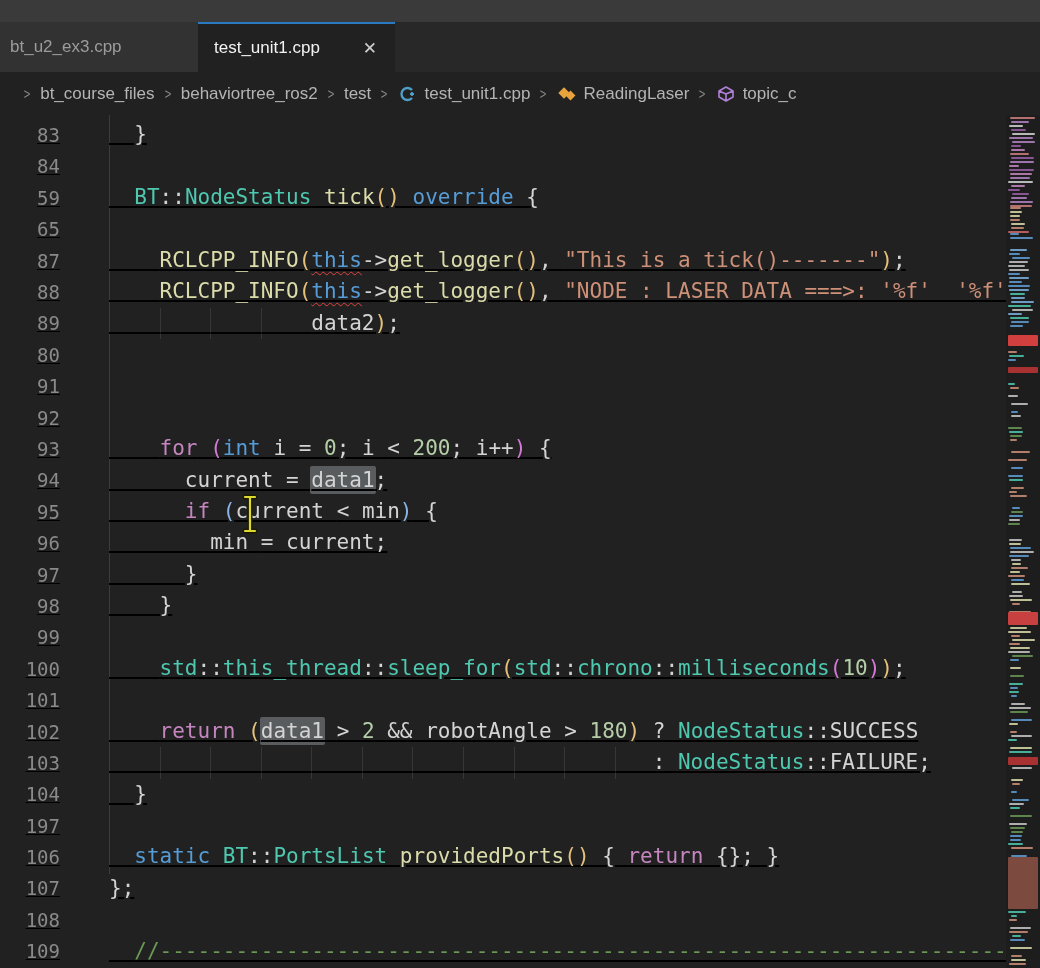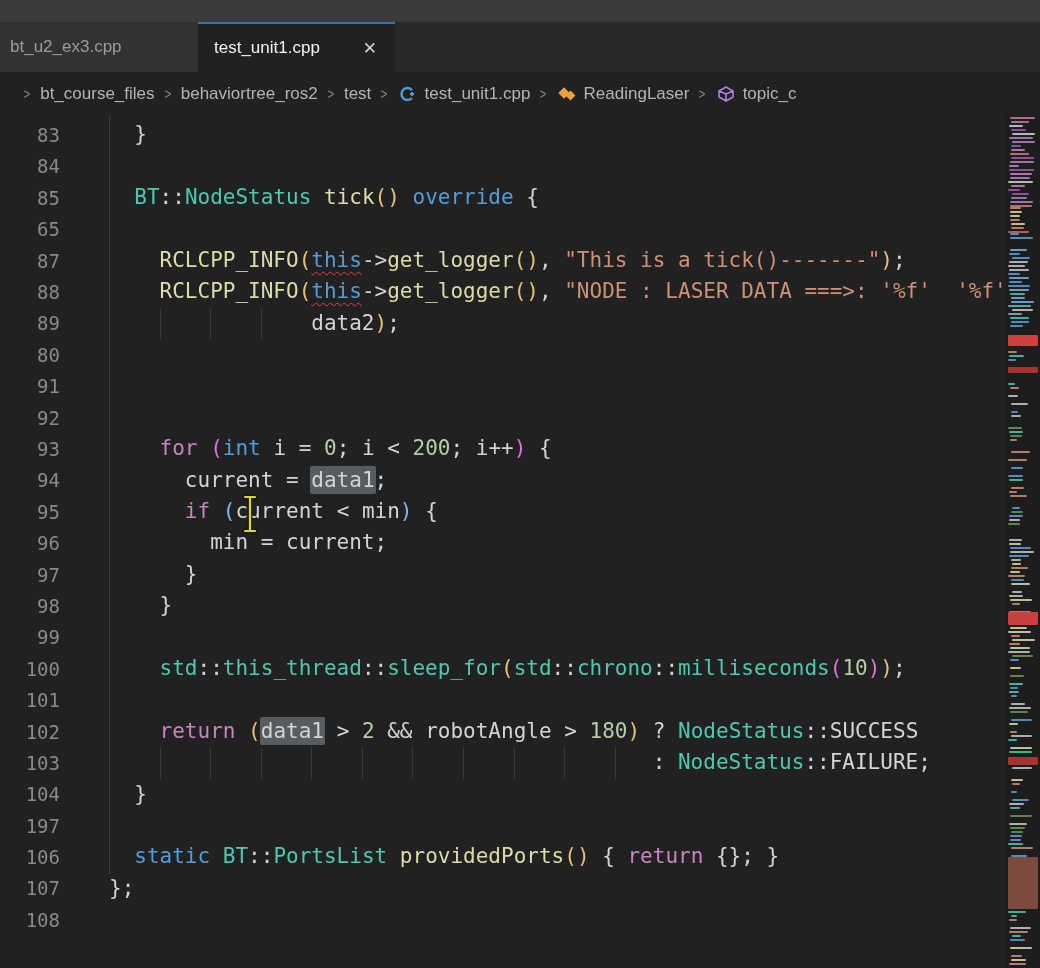--- a/index.html
+++ b/index.html
@@ -15,21 +15,21 @@
   .tab-close{color:#cfcfcf;font-size:17px;line-height:1;padding:2px 4px;border-radius:3px;}
   
   .breadcrumbs{position:absolute;left:0;top:72px;width:100%;height:43px;background:#212122;
                display:flex;align-items:center;padding-left:14px;box-sizing:border-box;
                color:#b4b4b4;font-size:17px;white-space:nowrap;overflow:hidden;}
   .crumb-sep{color:#8a8a8a;font-size:14px;margin:0 9px;transform:scaleX(.8);}
   .crumb-icon{display:inline-block;width:20px;height:20px;margin-right:7px;vertical-align:-4px;}
   .crumb-item{display:flex;align-items:center;}
   
   .editor{position:absolute;left:0;top:115px;width:1006px;height:853px;overflow:hidden;background:#212122;}
-  .lines{position:absolute;left:0;top:-27px;width:100%;}
+  .lines{position:absolute;left:0;top:-27px;width:100%;text-decoration:underline;}
   .code-line{position:relative;display:flex;height:31.4px;align-items:center;}
   .ln{flex:0 0 60px;text-align:right;color:#8a8a8a;font-family:"DejaVu Sans Mono",monospace;
       font-size:19px;user-select:none;}
   .code-text{margin:0 0 0 49px;font-family:"DejaVu Sans Mono",monospace;font-size:21px;
              line-height:31.4px;white-space:pre;}
   .sq{text-decoration-line:underline;text-decoration-style:wavy;text-decoration-color:#e0433e;
       text-decoration-thickness:1.3px;text-underline-offset:4px;}
   .hl{background:#595c5e;border-radius:2px;padding:2px 1px;margin:0 -1px;}
   .iguide{position:absolute;top:0;width:1px;height:100%;background:rgba(255,255,255,0.10);}
   .global-guide{position:absolute;left:109px;top:0;width:1px;height:759px;
@@ -103,21 +103,21 @@
         </div>
         <div class="code-line">
           <div class="ln">83</div>
           <pre class="code-text"><span style="color: rgb(212, 212, 212);">  }</span></pre>
         </div>
         <div class="code-line">
           <div class="ln">84</div>
           <pre class="code-text"></pre>
         </div>
         <div class="code-line">
-          <div class="ln">85</div>
+          <div class="ln">59</div>
           <pre class="code-text"><span style="color: rgb(212, 212, 212);">  </span><span style="color: rgb(78, 201, 176);">BT</span><span style="color: rgb(212, 212, 212);">::</span><span style="color: rgb(78, 201, 176);">NodeStatus</span><span style="color: rgb(212, 212, 212);"> </span><span style="color: rgb(220, 220, 170);">tick</span><span style="color: rgb(229, 192, 123);">()</span><span style="color: rgb(212, 212, 212);"> </span><span style="color: rgb(86, 156, 214);">override</span><span style="color: rgb(212, 212, 212);"> {</span></pre>
         </div>
         <div class="code-line">
           <div class="ln">65</div>
           <pre class="code-text"></pre>
         </div>
         <div class="code-line">
           <div class="ln">87</div>
           <pre class="code-text"><span style="color: rgb(212, 212, 212);">    </span><span style="color: rgb(220, 220, 170);">RCLCPP_INFO</span><span style="color: rgb(229, 192, 123);">(</span><span class="sq" style="color: rgb(86, 156, 214);">this</span><span style="color: rgb(212, 212, 212);">-&gt;</span><span style="color: rgb(220, 220, 170);">get_logger</span><span style="color: rgb(229, 192, 123);">()</span><span style="color: rgb(212, 212, 212);">, </span><span style="color: rgb(206, 145, 120);">"This is a tick()-------"</span><span style="color: rgb(229, 192, 123);">)</span><span style="color: rgb(212, 212, 212);">;</span></pre>
         </div>
@@ -208,20 +208,24 @@
           <div class="ln">106</div>
           <pre class="code-text"><span style="color: rgb(212, 212, 212);">  </span><span style="color: rgb(86, 156, 214);">static</span><span style="color: rgb(212, 212, 212);"> </span><span style="color: rgb(78, 201, 176);">BT</span><span style="color: rgb(212, 212, 212);">::</span><span style="color: rgb(78, 201, 176);">PortsList</span><span style="color: rgb(212, 212, 212);"> </span><span style="color: rgb(220, 220, 170);">providedPorts</span><span style="color: rgb(229, 192, 123);">()</span><span style="color: rgb(212, 212, 212);"> { </span><span style="color: rgb(197, 134, 192);">return</span><span style="color: rgb(212, 212, 212);"> {}; }</span></pre>
         </div>
         <div class="code-line">
           <div class="ln">107</div>
           <pre class="code-text"><span style="color: rgb(212, 212, 212);">};</span></pre>
         </div>
         <div class="code-line">
           <div class="ln">108</div>
           <pre class="code-text"></pre>
+        </div>
+        <div class="code-line">
+          <div class="ln">109</div>
+          <pre class="code-text"><span style="color: rgb(212, 212, 212);">  </span><span style="color: rgb(106, 153, 85);">//-------------------------------------------------------------------</span></pre>
         </div>
       </div>
   </div>
 
   <div class="minimap" id="minimap">
       <div class="mm-bar" style="top: 2px; left: 4.07927px; width: 24.639px; background: rgb(207, 127, 127);"></div>
       <div class="mm-bar" style="top: 6px; left: 4.75773px; width: 18.3379px; background: rgb(180, 131, 198);"></div>
       <div class="mm-bar" style="top: 10px; left: 2.90526px; width: 14.5978px; background: rgb(212, 212, 212);"></div>
       <div class="mm-bar" style="top: 14px; left: 4.68553px; width: 15.7902px; background: rgb(154, 95, 168);"></div>
       <div class="mm-bar" style="top: 18px; left: 5.59783px; width: 23.5972px; background: rgb(212, 212, 212);"></div>

